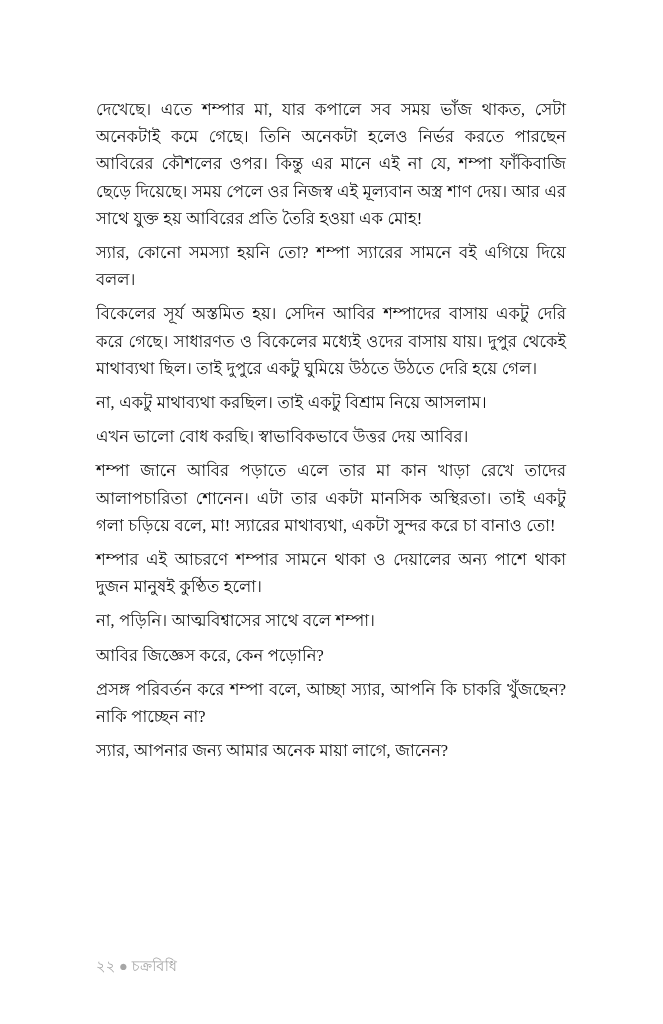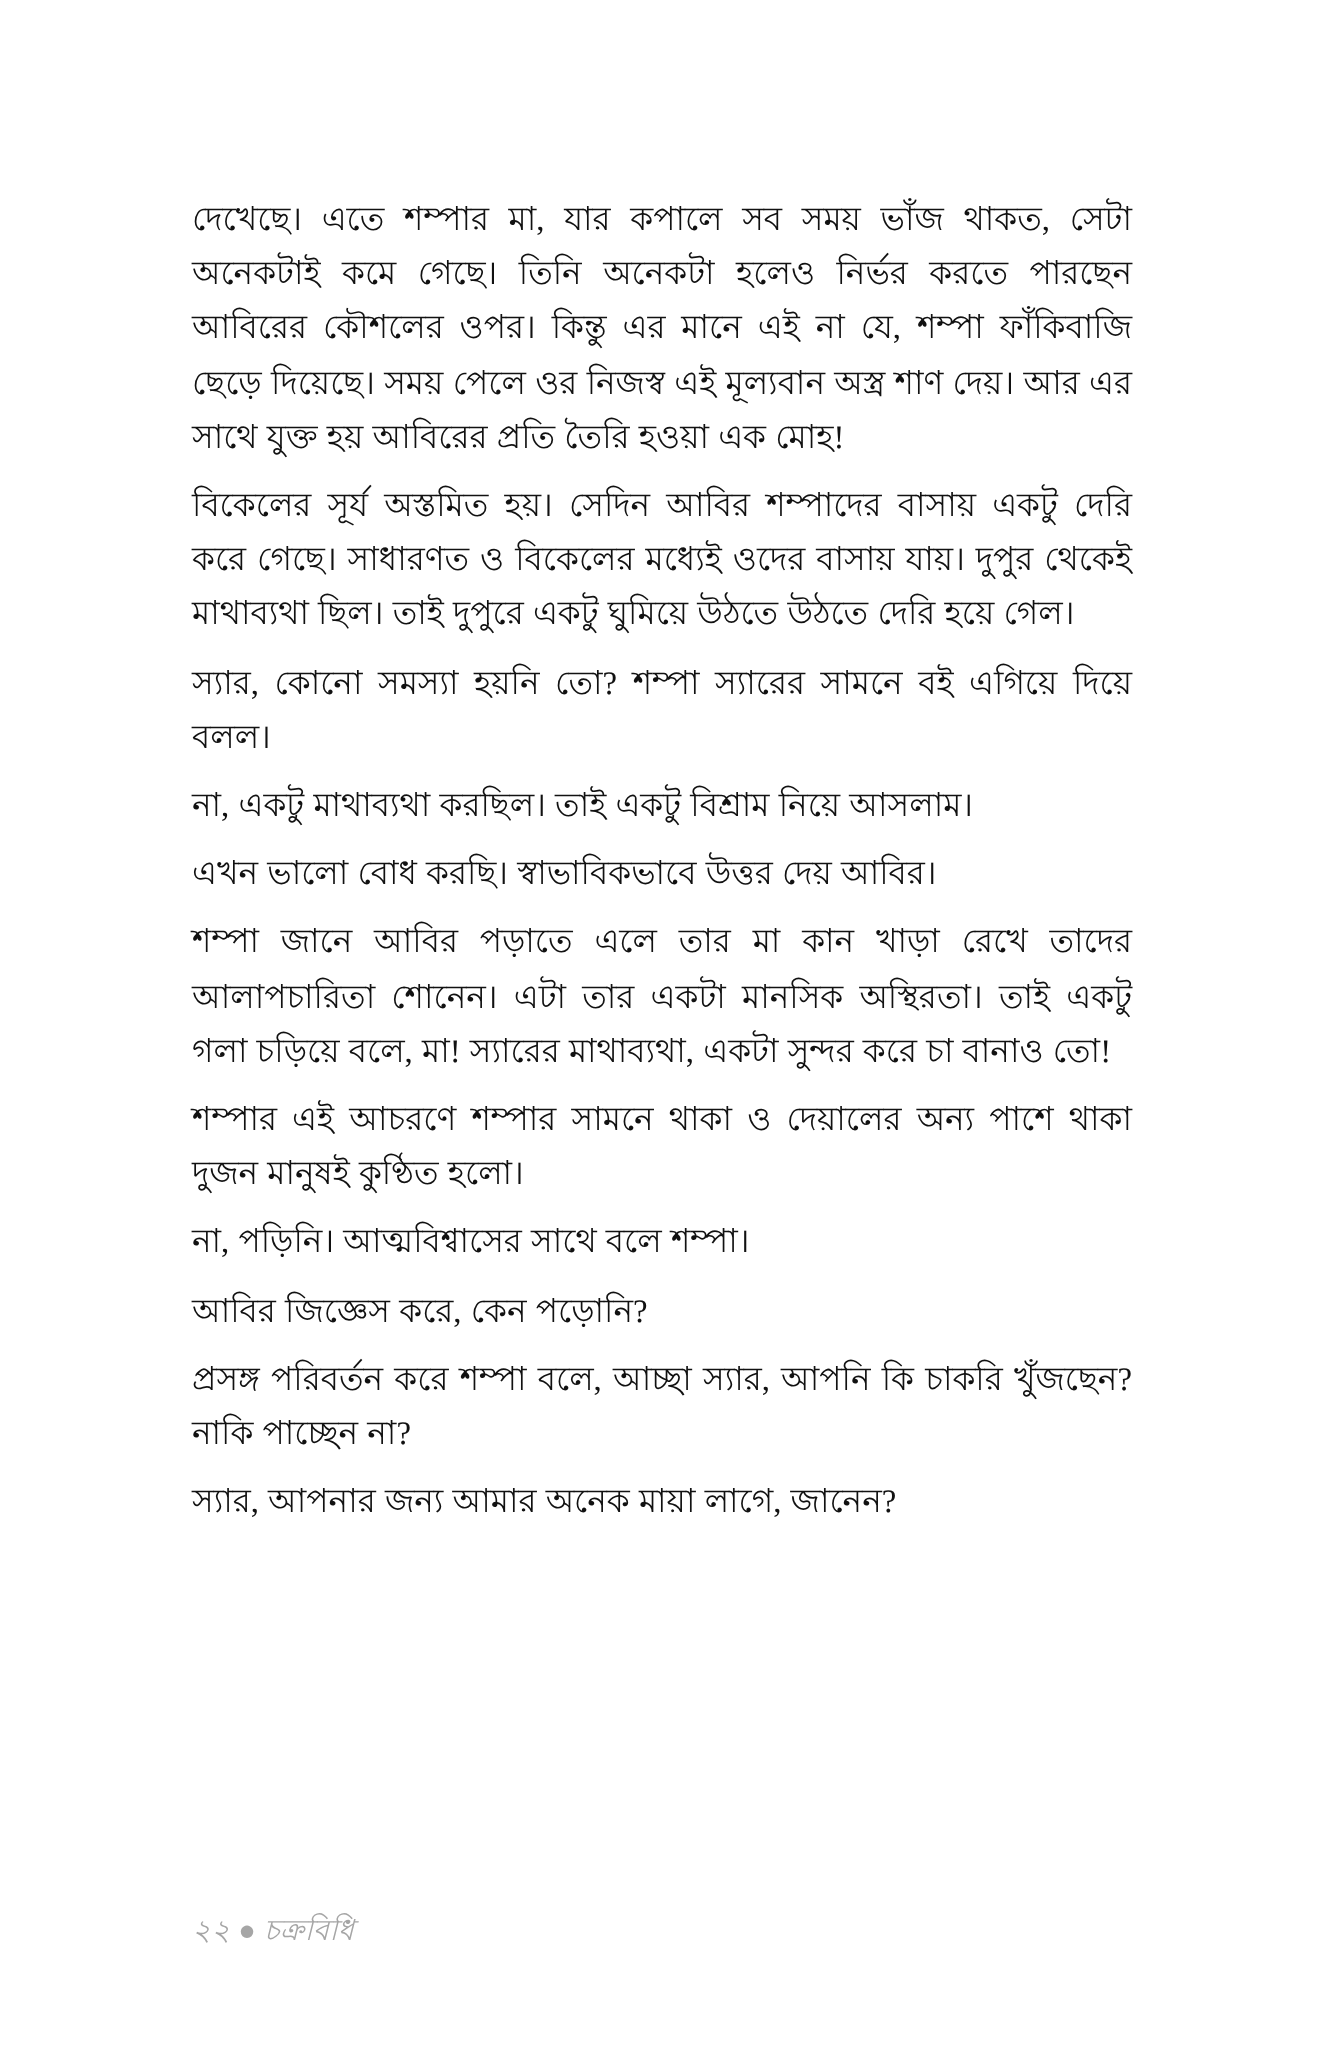--- a/index.html
+++ b/index.html
@@ -41,40 +41,39 @@
     margin-bottom: 13px;
   }
   .footer {
     position: absolute;
     left: 96px;
     top: 957px;
     width: 470px;
     display: flex;
     align-items: center;
     gap: 0;
-    font-style: italic;
   }
   .footer-text {
     font-size: 14.5px;
     line-height: 18px;
     color: #a6a6a6;
     letter-spacing: 0.2px;
     font-family: "Liberation Serif", "DejaVu Serif", serif;
     white-space: pre;
   }
 </style>
 </head>
 <body>
 
 <div class="page">
 
   <div class="text-block">
     <p class="para">দেখেছে। এতে শম্পার মা, যার কপালে সব সময় ভাঁজ থাকত, সেটা অনেকটাই কমে গেছে। তিনি অনেকটা হলেও নির্ভর করতে পারছেন আবিরের কৌশলের ওপর। কিন্তু এর মানে এই না যে, শম্পা ফাঁকিবাজি ছেড়ে দিয়েছে। সময় পেলে ওর নিজস্ব এই মূল্যবান অস্ত্র শাণ দেয়। আর এর সাথে যুক্ত হয় আবিরের প্রতি তৈরি হওয়া এক মোহ!</p>
+    <p class="para">স্যার, কোনো সমস্যা হয়নি তো? শম্পা স্যারের সামনে বই এগিয়ে দিয়ে বলল।</p>
     <p class="para">বিকেলের সূর্য অস্তমিত হয়। সেদিন আবির শম্পাদের বাসায় একটু দেরি করে গেছে। সাধারণত ও বিকেলের মধ্যেই ওদের বাসায় যায়। দুপুর থেকেই মাথাব্যথা ছিল। তাই দুপুরে একটু ঘুমিয়ে উঠতে উঠতে দেরি হয়ে গেল।</p>
-    <p class="para">স্যার, কোনো সমস্যা হয়নি তো? শম্পা স্যারের সামনে বই এগিয়ে দিয়ে বলল।</p>
     <p class="para">না, একটু মাথাব্যথা করছিল। তাই একটু বিশ্রাম নিয়ে আসলাম।</p>
     <p class="para">এখন ভালো বোধ করছি। স্বাভাবিকভাবে উত্তর দেয় আবির।</p>
     <p class="para">শম্পা জানে আবির পড়াতে এলে তার মা কান খাড়া রেখে তাদের আলাপচারিতা শোনেন। এটা তার একটা মানসিক অস্থিরতা। তাই একটু গলা চড়িয়ে বলে, মা! স্যারের মাথাব্যথা, একটা সুন্দর করে চা বানাও তো!</p>
     <p class="para">শম্পার এই আচরণে শম্পার সামনে থাকা ও দেয়ালের অন্য পাশে থাকা দুজন মানুষই কুণ্ঠিত হলো।</p>
     <p class="para">না, পড়িনি। আত্মবিশ্বাসের সাথে বলে শম্পা।</p>
     <p class="para">আবির জিজ্ঞেস করে, কেন পড়োনি?</p>
     <p class="para">প্রসঙ্গ পরিবর্তন করে শম্পা বলে, আচ্ছা স্যার, আপনি কি চাকরি খুঁজছেন? নাকি পাচ্ছেন না?</p>
     <p class="para">স্যার, আপনার জন্য আমার অনেক মায়া লাগে, জানেন?</p>
   </div>
 

